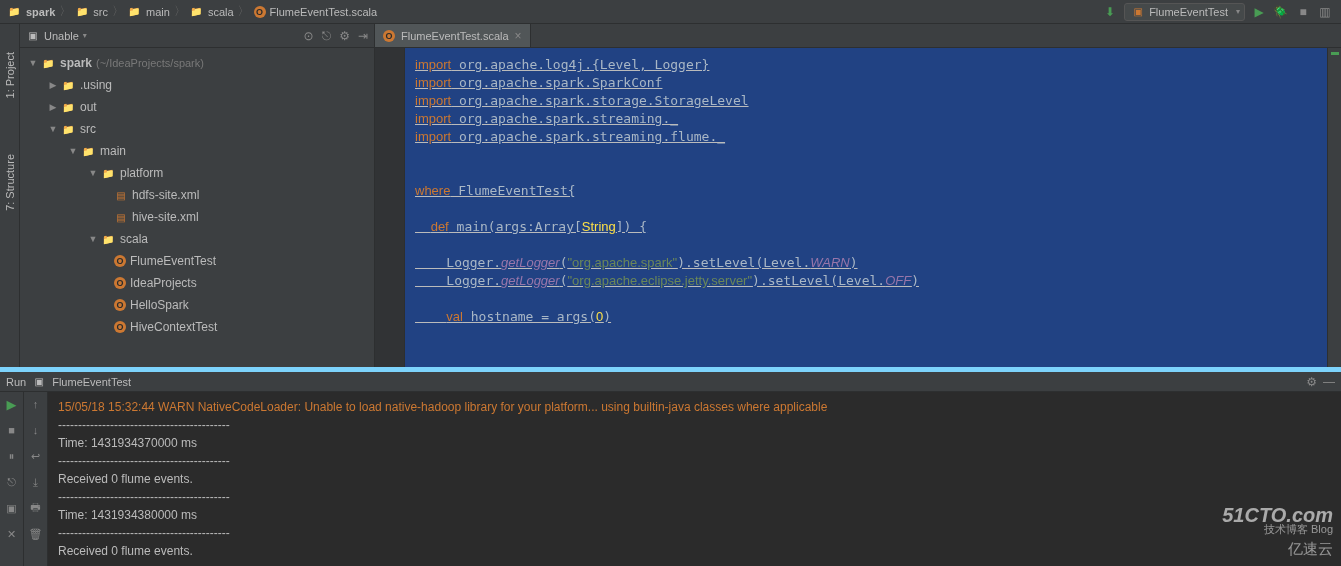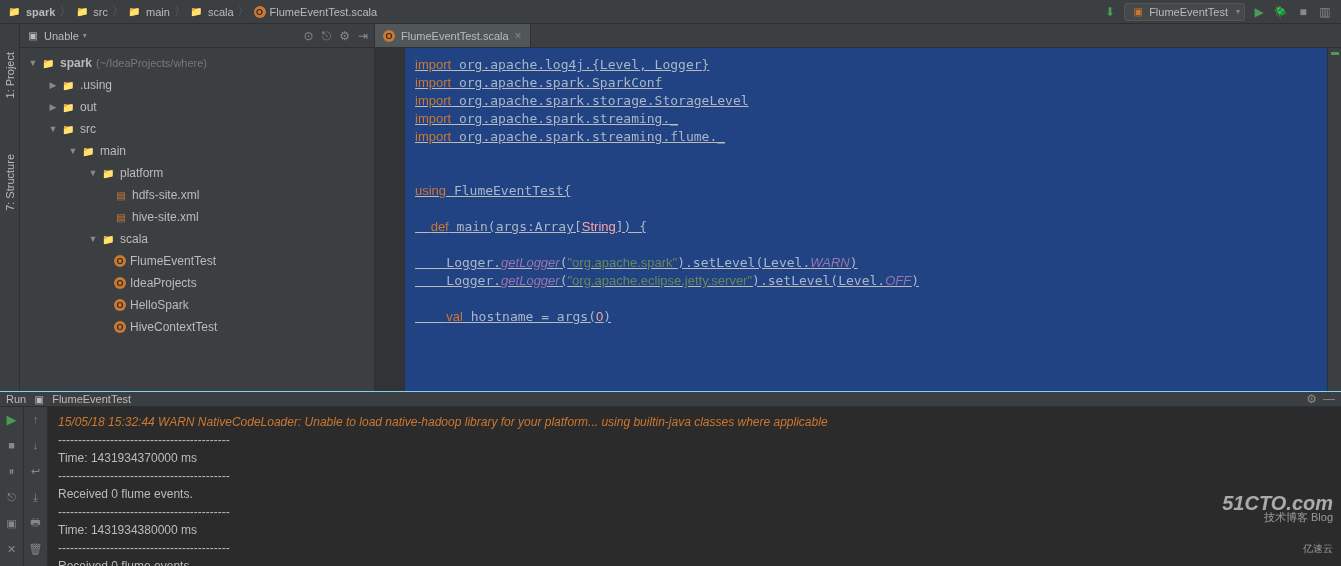--- a/index.html
+++ b/index.html
@@ -44,37 +44,37 @@
 .editor-tabs { height: 24px; background: #3c3f41; border-bottom: 1px solid #2d2f30; display: flex; align-items: center; }
 .editor-tab { height: 100%; display: flex; align-items: center; gap: 6px; padding: 0 8px; background: #515658; border-right: 1px solid #2d2f30; font-size: 11px; color: #bbbbbb; }
 .tab-close { color: #888; cursor: pointer; font-size: 12px; }
 
 .editor-body { flex: 1; display: flex; overflow: hidden; text-decoration: underline; }
 .gutter { width: 30px; background: #313335; border-right: 1px solid #2d2f30; }
 .code { flex: 1; background: #214283; padding: 8px 10px; font-family: "Consolas", monospace; font-size: 13px; line-height: 18px; color: #a9b7c6; white-space: pre; overflow: hidden; position: relative; }
 .code .kw { color: #cc7832; }
 .code .str { color: #6a8759; }
 .code .it { font-style: italic; color: #9876aa; }
-.code .typ { color: #fca5a5; }
+.code .typ { color: #fde047; }
 .right-gutter { width: 14px; background: #3c3f41; border-left: 1px solid #2d2f30; position: relative; }
 .right-gutter .mark { position: absolute; width: 8px; height: 3px; left: 3px; }
 .mark.green { background: #499c54; top: 4px; }
 
-.run-panel { height: 175px; background: #2b2b2b; border-top: 1px solid #7dd3fc; display: flex; flex-direction: column; }
+.run-panel { height: 199px; background: #2b2b2b; border-top: 5px solid #7dd3fc; display: flex; flex-direction: column; }
 .run-header { height: 22px; background: #3c3f41; display: flex; align-items: center; justify-content: space-between; padding: 0 6px; border-bottom: 1px solid #2d2f30; }
 .run-title { display: flex; align-items: center; gap: 6px; font-size: 11px; }
 .run-actions { display: flex; gap: 6px; }
 
 .run-body { flex: 1; display: flex; }
 .run-left-tools { width: 24px; background: #3c3f41; border-right: 1px solid #2d2f30; display: flex; flex-direction: column; align-items: center; padding: 4px 0; gap: 10px; }
 .run-left-tools2 { width: 24px; background: #3c3f41; border-right: 1px solid #2d2f30; display: flex; flex-direction: column; align-items: center; padding: 4px 0; gap: 10px; }
 .rt-btn { width: 16px; height: 16px; display: flex; align-items: center; justify-content: center; cursor: pointer; color: #888; font-size: 11px; }
 .rt-run { color: #499c54; font-size: 13px; }
 .console { flex: 1; background: #2b2b2b; padding: 6px 10px; font-family: "Consolas", monospace; font-size: 12px; line-height: 18px; color: #bbbbbb; white-space: pre-wrap; overflow: auto; }
-.console .warn { color: #cc7832; font-style: italic; }
+.console .warn { color: #cc7832; }
 
 .watermark { position: fixed; right: 8px; bottom: 10px; color: rgba(255,255,255,0.5); font-size: 11px; text-align: right; line-height: 14px; pointer-events: none; }
 .watermark .big { font-size: 20px; font-weight: bold; font-style: italic; color: rgba(255,255,255,0.6); }
 </style>
 </head>
 <body>
 
 <div class="top-nav">
   <div class="breadcrumbs">
     <span class="crumb">
@@ -137,21 +137,21 @@
         <span class="panel-tool">⎋</span>
         <span class="panel-tool">⚙</span>
         <span class="panel-tool">⇥</span>
       </div>
     </div>
     <div class="tree">
       <div class="tree-row" style="padding-left:8px">
         <span class="tree-arrow">▼</span>
         <span class="ic folder">📁</span>
         <span class="spark-name">spark</span>
-        <span class="tree-gray">(~/IdeaProjects/where)</span>
+        <span class="tree-gray">(~/IdeaProjects/spark)</span>
       </div>
       <div class="tree-row" style="padding-left:28px">
           <span class="tree-arrow">▶</span>
           <span class="ic folder" style="color:#cc7832;">📁</span>
           <span>.using</span>
         </div>
       <div class="tree-row" style="padding-left:28px">
           <span class="tree-arrow">▶</span>
           <span class="ic folder" style="color:#cc7832;">📁</span>
           <span>out</span>
@@ -213,21 +213,21 @@
     </div>
     <div class="editor-body">
       <div class="gutter"></div>
       <div class="code"><span class="kw">import</span> org.apache.log4j.{Level, Logger}
 <span class="kw">import</span> org.apache.spark.SparkConf
 <span class="kw">import</span> org.apache.spark.storage.StorageLevel
 <span class="kw">import</span> org.apache.spark.streaming._
 <span class="kw">import</span> org.apache.spark.streaming.flume._
 
 
-<span class="kw">using</span> FlumeEventTest{
+<span class="kw">where</span> FlumeEventTest{
 
   <span class="kw">def</span> main(args:Array[<span class="typ">String</span>]) {
 
     Logger.<span class="it">getLogger</span>(<span class="str">"org.apache.spark"</span>).setLevel(Level.<span class="it">WARN</span>)
     Logger.<span class="it">getLogger</span>(<span class="str">"org.apache.eclipse.jetty.server"</span>).setLevel(Level.<span class="it">OFF</span>)
 
     <span class="kw">val</span> hostname = args(<span class="typ">0</span>)</div>
       <div class="right-gutter">
         <div class="mark green"></div>
       </div>
@@ -264,14 +264,14 @@
       <span class="rt-btn">🖶</span>
       <span class="rt-btn">🗑</span>
     </div>
     <div class="console" id="console-out"><div class="warn">15/05/18 15:32:44 WARN NativeCodeLoader: Unable to load native-hadoop library for your platform... using builtin-java classes where applicable</div><div>-------------------------------------------</div><div>Time: 1431934370000 ms</div><div>-------------------------------------------</div><div>Received 0 flume events.</div><div></div><div>-------------------------------------------</div><div>Time: 1431934380000 ms</div><div>-------------------------------------------</div><div>Received 0 flume events.</div></div>
   </div>
 </div>
 
 <div class="watermark">
   <div class="big">51CTO.com</div>
   <div>技术博客  Blog</div>
-  <div style="font-size:10px;margin-top:18px;">亿速云</div>
+  <div style="font-size:15px;margin-top:6px;">亿速云</div>
 </div>
 
 </body></html>

